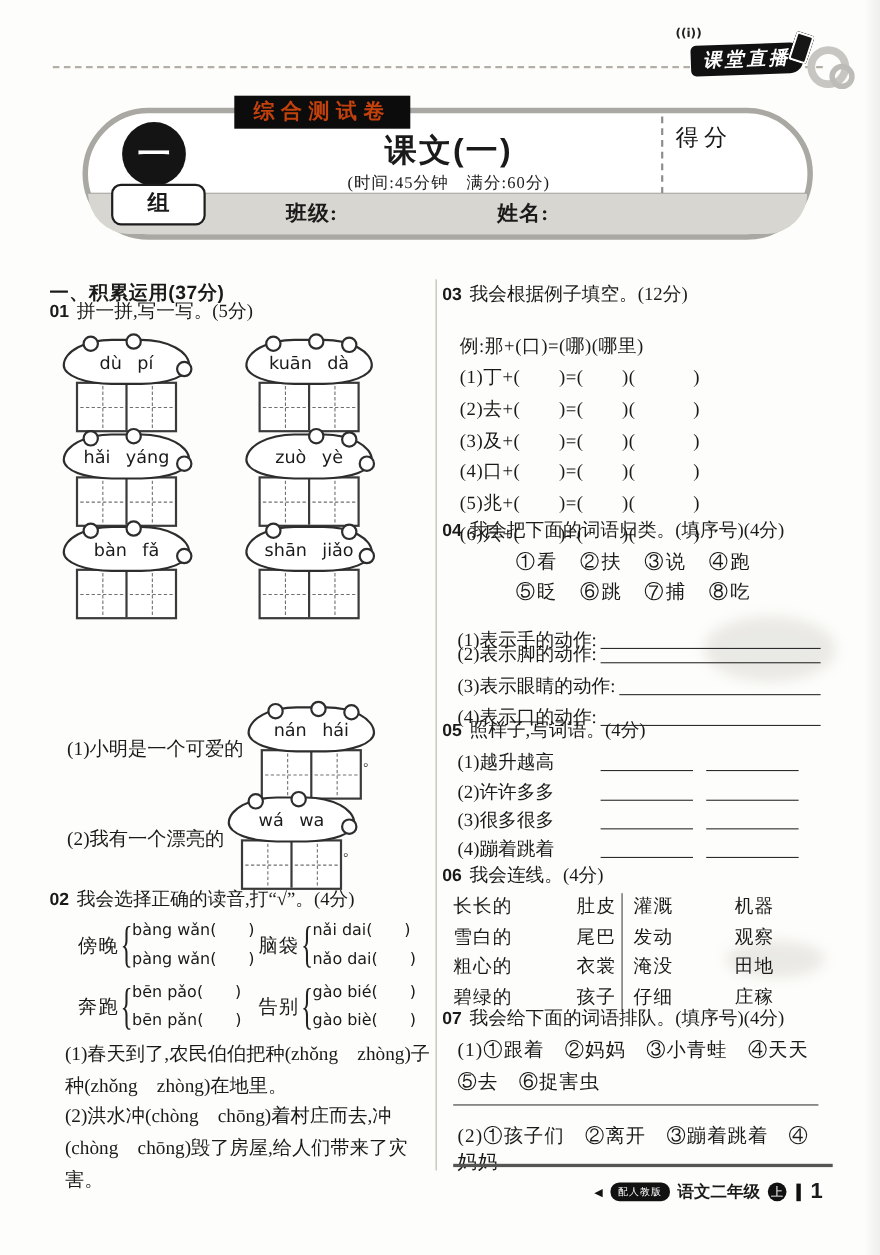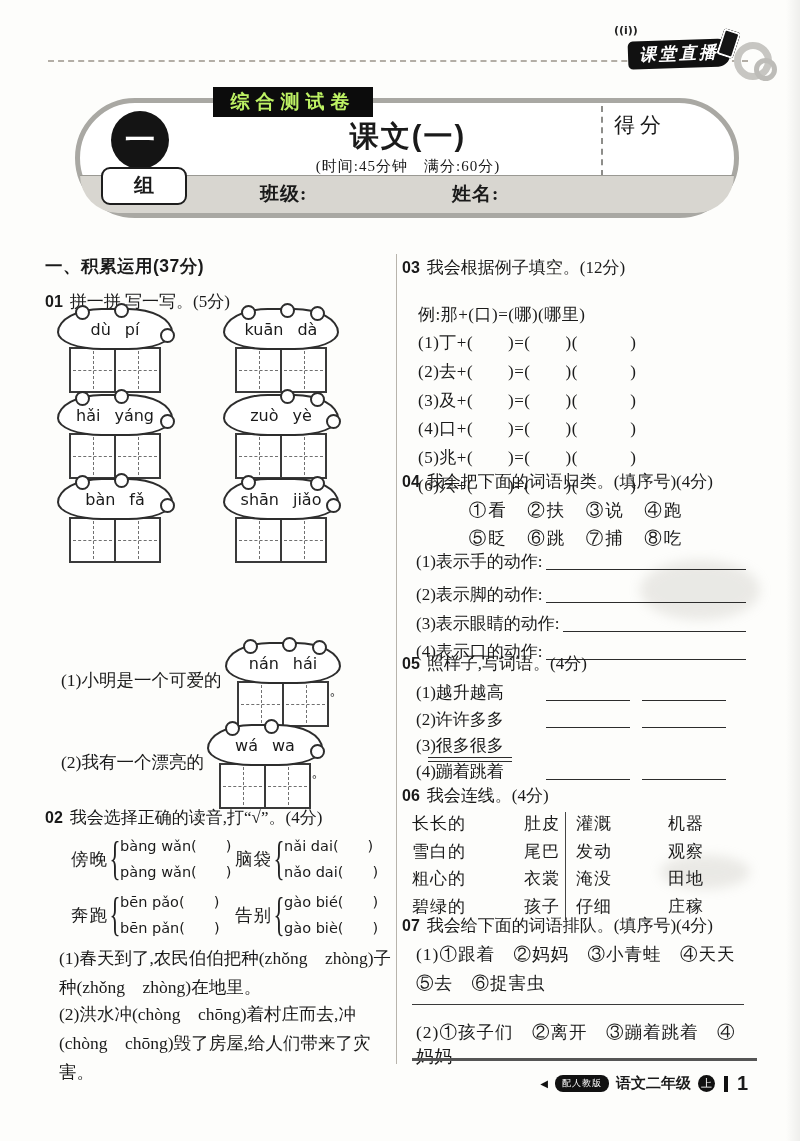--- a/index.html
+++ b/index.html
@@ -20,21 +20,21 @@
   .logo-phone{position:absolute;left:112px;top:6px;width:17px;height:27px;background:#161616;border-radius:3px;
         transform:rotate(18deg);z-index:3;box-shadow:inset 0 0 0 2px #fff,inset 0 0 0 4px #161616;}
   .logo-hp1{position:absolute;left:126px;top:18px;width:24px;height:24px;border:7px solid #c7c6c2;border-radius:50%;z-index:1;}
   .logo-hp2{position:absolute;left:146px;top:34px;width:13px;height:13px;border:5px solid #bdbcb8;border-radius:50%;z-index:1;}
 
   
   .capsule{position:absolute;left:75px;top:98px;width:654px;height:110px;background:#fff;
         border:5px solid #a9a8a3;border-radius:60px;}
   .band{position:absolute;left:0;bottom:0;width:100%;height:37px;background:#d8d6d0;
         border-radius:0 0 56px 56px;border-top:1px solid #9a9993;}
-  .badge{position:absolute;left:133px;top:-16px;width:160px;height:30px;background:#0c0c0c;color:#bef264;
+  .badge{position:absolute;left:133px;top:-16px;width:160px;height:30px;background:#0c0c0c;color:#c2410c;
         font-family:"Liberation Sans",sans-serif;font-weight:bold;font-size:19px;letter-spacing:6px;
         text-align:center;line-height:30px;z-index:3;}
   .unit-circle{position:absolute;left:31px;top:8px;width:58px;height:58px;background:#141414;border-radius:50%;
         color:#fff;font-size:30px;font-weight:bold;display:flex;align-items:center;justify-content:center;z-index:2;}
   .unit-box{position:absolute;left:21px;top:64px;width:82px;height:34px;background:#fff;border:2px solid #1d1d1d;
         border-radius:9px;font-size:20px;font-weight:bold;text-align:center;line-height:32px;z-index:4;}
   .paper-title{position:absolute;left:158px;top:14px;width:340px;text-align:center;
         font-family:"Liberation Sans",sans-serif;font-weight:bold;font-size:29px;letter-spacing:2px;}
   .paper-meta{position:absolute;left:148px;top:54px;width:360px;text-align:center;font-size:15px;letter-spacing:1px;}
   .score-divider{position:absolute;left:521px;top:3px;height:70px;border-left:2px dashed #8d8d8a;}
@@ -125,21 +125,21 @@
       <span class="band-class">班级:</span>
       <span class="band-name">姓名:</span>
     </div>
   </div>
 
   <div class="col-divider"></div>
 
   <div class="left-col">
     <div class="abs sec-title" style="left:0;top:2px;">一、积累运用(37分)</div>
 
-    <div class="abs q-head" style="left:0;top:38px;">
+    <div class="abs q-head" style="left:0;top:19px;">
       <span class="q-no">01</span><span>拼一拼,写一写。(5分)</span>
     </div>
 
     <div class="abs bun" style="left:12px;top:56px;">
       <div class="bun-top">
           <i class="sc s1"></i>
           <i class="sc s2"></i>
           <i class="sc s4"></i>
         <span class="py">dù</span>
           <span class="py">pí</span>
@@ -298,21 +298,21 @@
     <div class="abs q3item" style="left:16px;top:122px;">(3)及+(　　)=(　　)(　　　)</div>
     <div class="abs q3item" style="left:16px;top:150px;">(4)口+(　　)=(　　)(　　　)</div>
     <div class="abs q3item" style="left:16px;top:179px;">(5)兆+(　　)=(　　)(　　　)</div>
     <div class="abs q3item" style="left:16px;top:207px;">(6)只+(　　)=(　　)(　　　)</div>
 
     <div class="abs q-head" style="left:0;top:218px;">
       <span class="q-no">04</span><span>我会把下面的词语归类。(填序号)(4分)</span>
     </div>
     <div class="abs center-line" style="top:246px;">①看　②扶　③说　④跑</div>
     <div class="abs center-line" style="top:274px;">⑤眨　⑥跳　⑦捕　⑧吃</div>
-    <div class="abs clsrow" style="top:298px;">
+    <div class="abs clsrow" style="top:318px;">
       <span>(1)表示手的动作:</span>
         <span class="ul"></span>
     </div>
     <div class="abs clsrow" style="top:331px;">
       <span>(2)表示脚的动作:</span>
         <span class="ul"></span>
     </div>
     <div class="abs clsrow" style="top:360px;">
       <span>(3)表示眼睛的动作:</span>
         <span class="ul"></span>
@@ -328,21 +328,21 @@
     <div class="abs q5row" style="top:429px;">
       <span class="q5label">(1)越升越高</span>
         <span class="ul5"></span>
         <span class="ul5"></span>
     </div>
     <div class="abs q5row" style="top:456px;">
       <span class="q5label">(2)许许多多</span>
         <span class="ul5"></span>
         <span class="ul5"></span>
     </div>
-    <div class="abs q5row" style="top:482px;flex-direction:column;">
+    <div class="abs q5row" style="top:482px;">
       <span class="q5label">(3)很多很多</span>
         <span class="ul5"></span>
         <span class="ul5"></span>
     </div>
     <div class="abs q5row" style="top:508px;">
       <span class="q5label">(4)蹦着跳着</span>
         <span class="ul5"></span>
         <span class="ul5"></span>
     </div>
 

